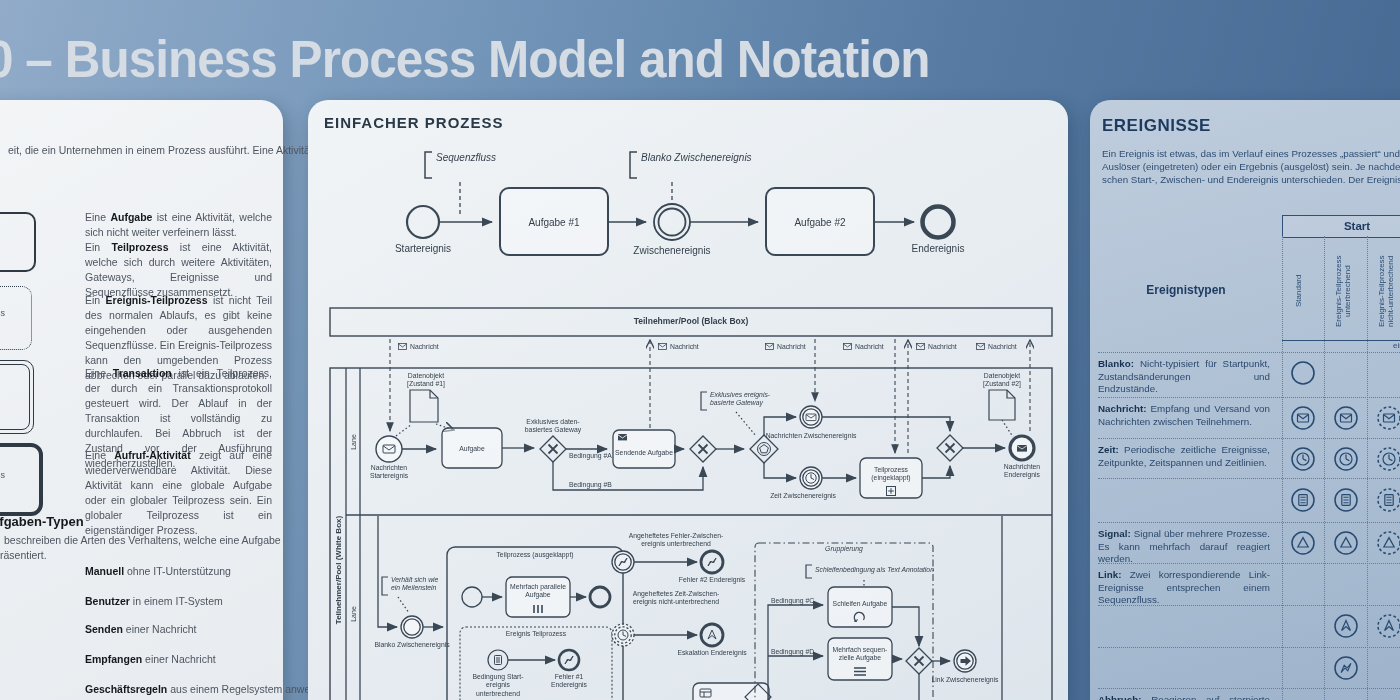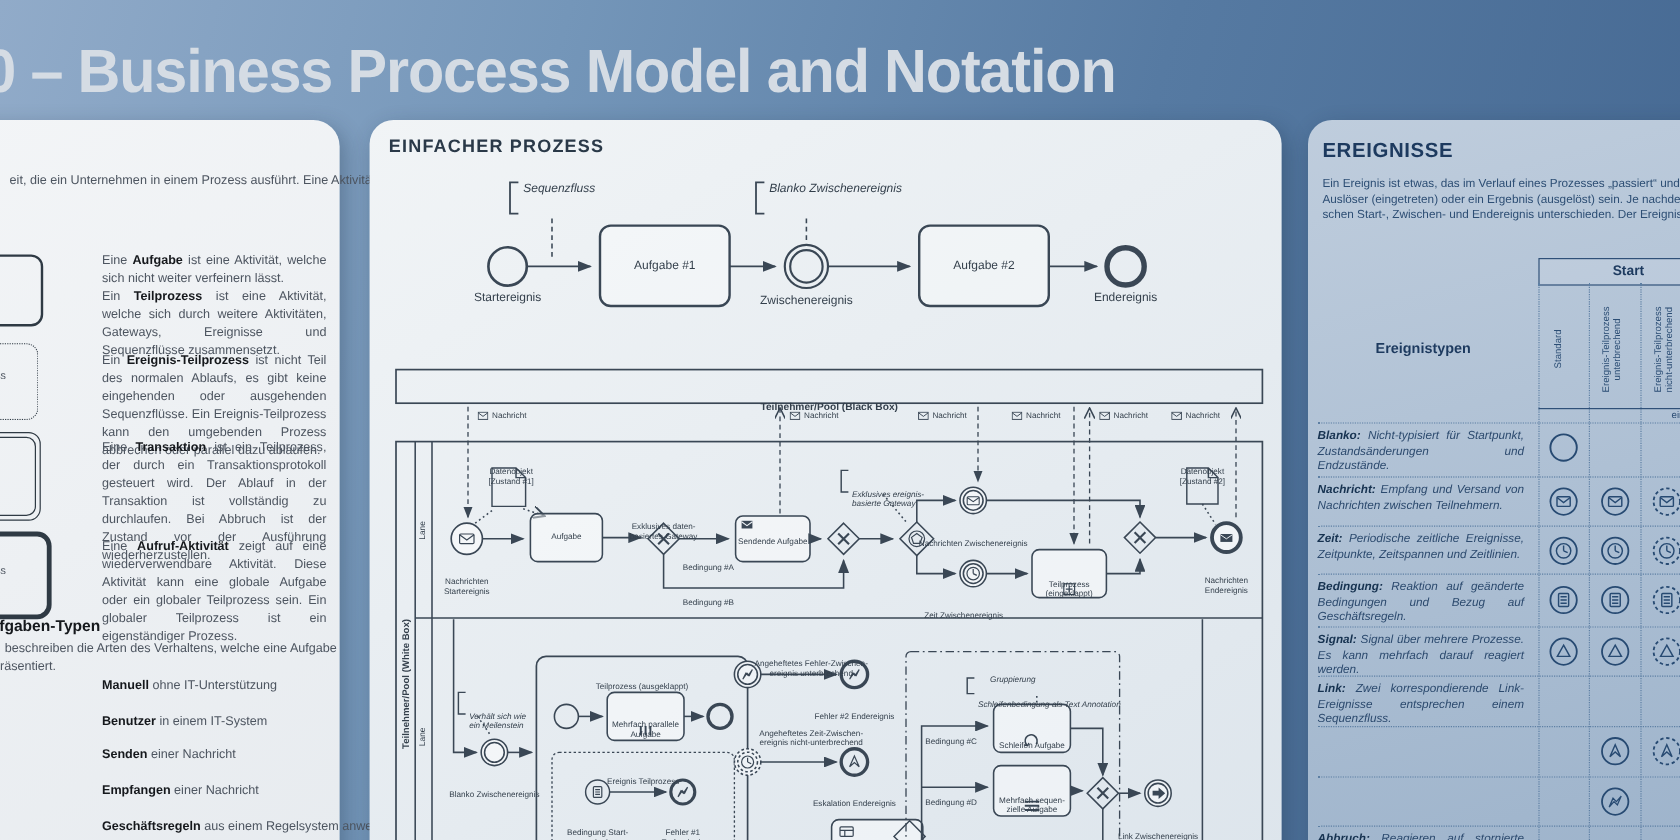--- a/index.html
+++ b/index.html
@@ -20,38 +20,38 @@
   .lp-frag{position:absolute;white-space:nowrap;font-size:10.5px;color:#4d5560;}
   .defblock{position:absolute;left:145px;width:187px;font-size:10.5px;line-height:15px;
        color:#4d5560;text-align:justify;}
   .defblock b{color:#15181c;}
   .lp-head{position:absolute;font-size:13px;font-weight:bold;color:#15181c;white-space:nowrap;}
   .lp-item{position:absolute;left:145px;font-size:10.5px;color:#4d5560;white-space:nowrap;}
   .lp-item b{color:#15181c;}
   .lp-shape{position:absolute;border:2px solid #2f3a44;border-radius:10px;}
   
   .sec-head{position:absolute;font-size:15px;font-weight:bold;letter-spacing:1px;color:#2a3948;white-space:nowrap;}
-  .d{position:absolute;font-size:6.8px;line-height:1.25;color:#333f4b;margin-top:18px;}
+  .d{position:absolute;font-size:6.8px;line-height:1.25;color:#333f4b;}
   .c{text-align:center;transform:translateX(-50%);}
   .it{font-style:italic;}
   .nw{white-space:nowrap;}
   .bpmn-lbl{position:absolute;font-size:10px;color:#333f4b;text-align:center;transform:translateX(-50%);white-space:nowrap;}
   .task-lbl{position:absolute;font-size:10px;color:#333f4b;text-align:right;transform:translate(-50%,-50%);}
   .ann{font-style:italic;font-size:10px;color:#333f4b;white-space:nowrap;position:absolute;}
   .pool-lbl{position:absolute;font-size:8px;font-weight:bold;color:#333f4b;white-space:nowrap;
        transform:translate(-50%,-50%) rotate(-90deg);}
   .lane-lbl{position:absolute;font-size:7px;color:#333f4b;white-space:nowrap;
        transform:translate(-50%,-50%) rotate(-90deg);}
   .msg-lbl{position:absolute;font-size:6.8px;color:#333f4b;white-space:nowrap;display:flex;align-items:center;gap:3px;}
   
   .ev-head{position:absolute;left:12px;top:16px;font-size:17px;font-weight:bold;letter-spacing:.5px;color:#1d3a5f;}
   .ev-intro{position:absolute;left:12px;font-size:9.8px;color:#2d4e74;white-space:nowrap;}
   .ev-row-term{font-weight:bold;color:#163250;}
   .ev-row{position:absolute;left:8px;width:332px;border-top:1px dotted #5d7fa3;}
-  .ev-desc{position:absolute;left:0;top:5px;width:172px;font-size:9.8px;line-height:12.5px;color:#2c4a6e;text-align:justify;font-style:italic;}
+  .ev-desc{position:absolute;left:0;top:5px;width:172px;font-size:9.8px;line-height:12.5px;color:#2c4a6e;text-align:justify;}
   .ecell{position:absolute;transform:translate(-50%,-50%);}
   .vline-dot{position:absolute;width:0;border-left:1px dotted #5d7fa3;}
   .startbox{position:absolute;border:1.2px solid #2f5078;background:rgba(255,255,255,.10);}
   .startbox-lbl{font-size:11.5px;font-weight:bold;color:#1d3a5f;text-align:center;line-height:21px;}
   .rot{position:absolute;writing-mode:vertical-rl;transform:rotate(180deg);font-size:8px;color:#2b4d74;
        text-align:center;line-height:1.15;}
   .etypes{position:absolute;font-size:12px;font-weight:bold;color:#1d3a5f;transform:translateX(-50%);}
   .mode-lbl{position:absolute;font-size:8px;color:#2b4d74;white-space:nowrap;}
   svg{display:block;}
 </style>
@@ -458,21 +458,20 @@
         <svg width="30" height="30" viewBox="-15 -15 30 30">
           <g fill="none" stroke="#274a72" stroke-width="1.5">
             <circle r="11" stroke-dasharray="2.8,2.3"></circle>
             <circle r="6" stroke-width="1.2"></circle>
             <path d="M0,0 V-4.4 M0,0 L3.4,1.6" stroke-width="1.2"></path>
           </g>
         </svg>
       </div>
   </div>
   <div class="ev-row" style="top:378px;height:44px;">
-    <div class="ev-desc"><span class="ev-row-term">Bedingung:</span><span> Reaktion auf geänderte Bedingungen und Bezug auf Geschäftsregeln.</span></div>
     <div class="ecell" style="left:205px;top:21px;">
         <svg width="30" height="30" viewBox="-15 -15 30 30">
           <g fill="none" stroke="#274a72" stroke-width="1.5">
             <circle r="11"></circle>
             <rect x="-4.2" y="-5.4" width="8.4" height="10.8" rx=".8" stroke-width="1.2"></rect>
             <path d="M-2.6,-2.7 h5.2 M-2.6,0 h5.2 M-2.6,2.7 h5.2" stroke-width="1.1"></path>
           </g>
         </svg>
       </div>
     <div class="ecell" style="left:248px;top:21px;">

